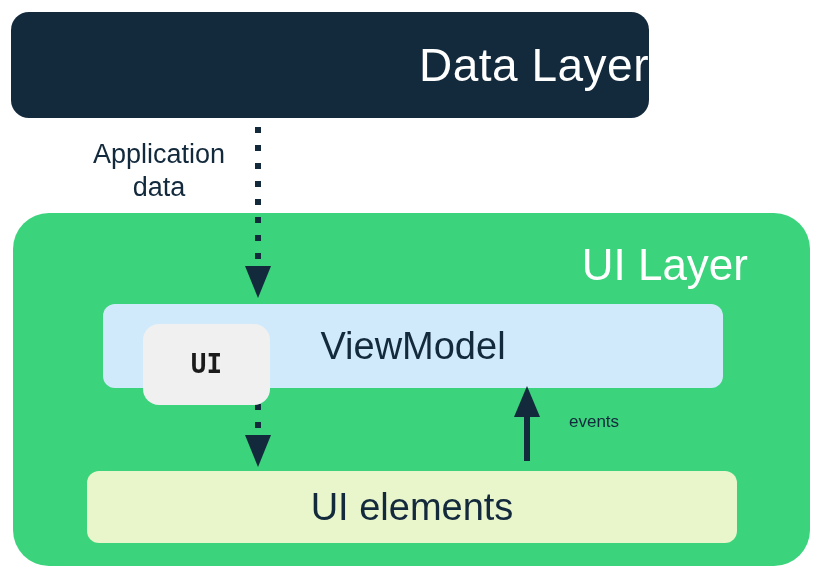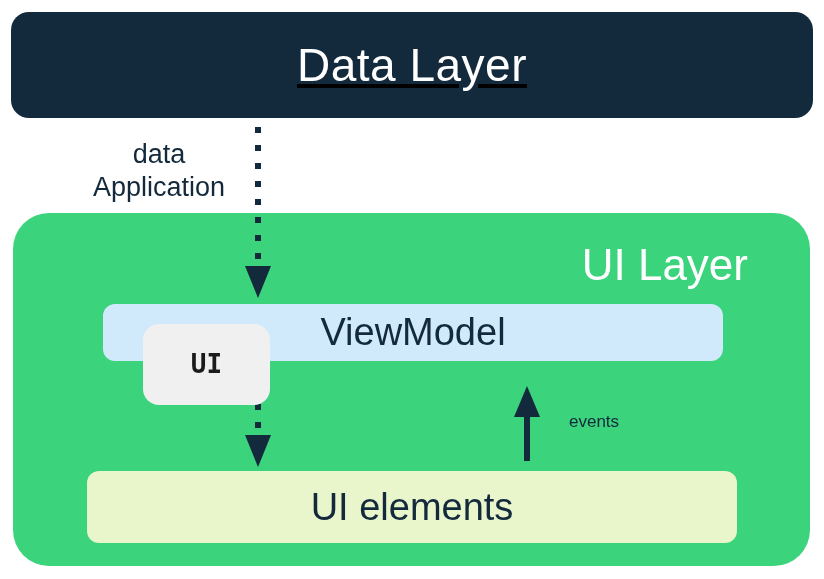--- a/index.html
+++ b/index.html
@@ -7,23 +7,23 @@
     position: relative;
     width: 824px;
     height: 579px;
     background: #ffffff;
     font-family: "Liberation Sans", sans-serif;
     overflow: hidden;
   }
   
   .data-layer-box {
     position: absolute; left: 11px; top: 12px;
-    width: 802px; height: 106px;
+    width: 638px; height: 106px;
     background: #13293C; border-radius: 18px;
-    display: flex; align-items: center; justify-content: center; text-decoration: underline;
+    display: flex; align-items: center; justify-content: flex-end;
   }
   .data-layer-box .title { color:#ffffff; font-size:46px; letter-spacing:0.5px; }
 
   
   .app-data-label {
     position: absolute; left: 70px; top: 138px; width: 178px;
     text-align: center; color: #13293C;
     font-size: 27px; line-height: 33px;
   }
   .app-data-label span { display:block; }
@@ -35,21 +35,21 @@
     background: #3BD37C; border-radius: 36px;
   }
   .ui-layer-title {
     position: absolute; top: 26px; right: 62px;
     color: #ffffff; font-size: 44px; line-height: 1.2;
   }
 
   
   .viewmodel-box {
     position: absolute; left: 103px; top: 304px;
-    width: 620px; height: 57px;
+    width: 620px; height: 84px;
     background: #D1EAFB; border-radius: 12px;
     display: flex; align-items: center; justify-content: center;
     color: #13293C; font-size: 38px;
   }
 
   
   .ui-state-badge {
     position: absolute; left: 143px; top: 324px;
     width: 127px; height: 81px;
     background: #F0F0F0; border-radius: 16px;
@@ -104,22 +104,22 @@
 </head>
 <body>
 
 <div class="canvas">
 
   <div class="data-layer-box">
     <span class="title">Data Layer</span>
   </div>
 
   <div class="app-data-label">
+    <span>Application</span>
     <span>data</span>
-    <span>Application</span>
   </div>
 
   <div class="ui-layer-box">
     <span class="ui-layer-title">UI Layer</span>
   </div>
 
   <div class="dotted-line dotted-upper"></div>
   <div class="arrowhead-down ah-upper"></div>
 
   <div class="viewmodel-box">

